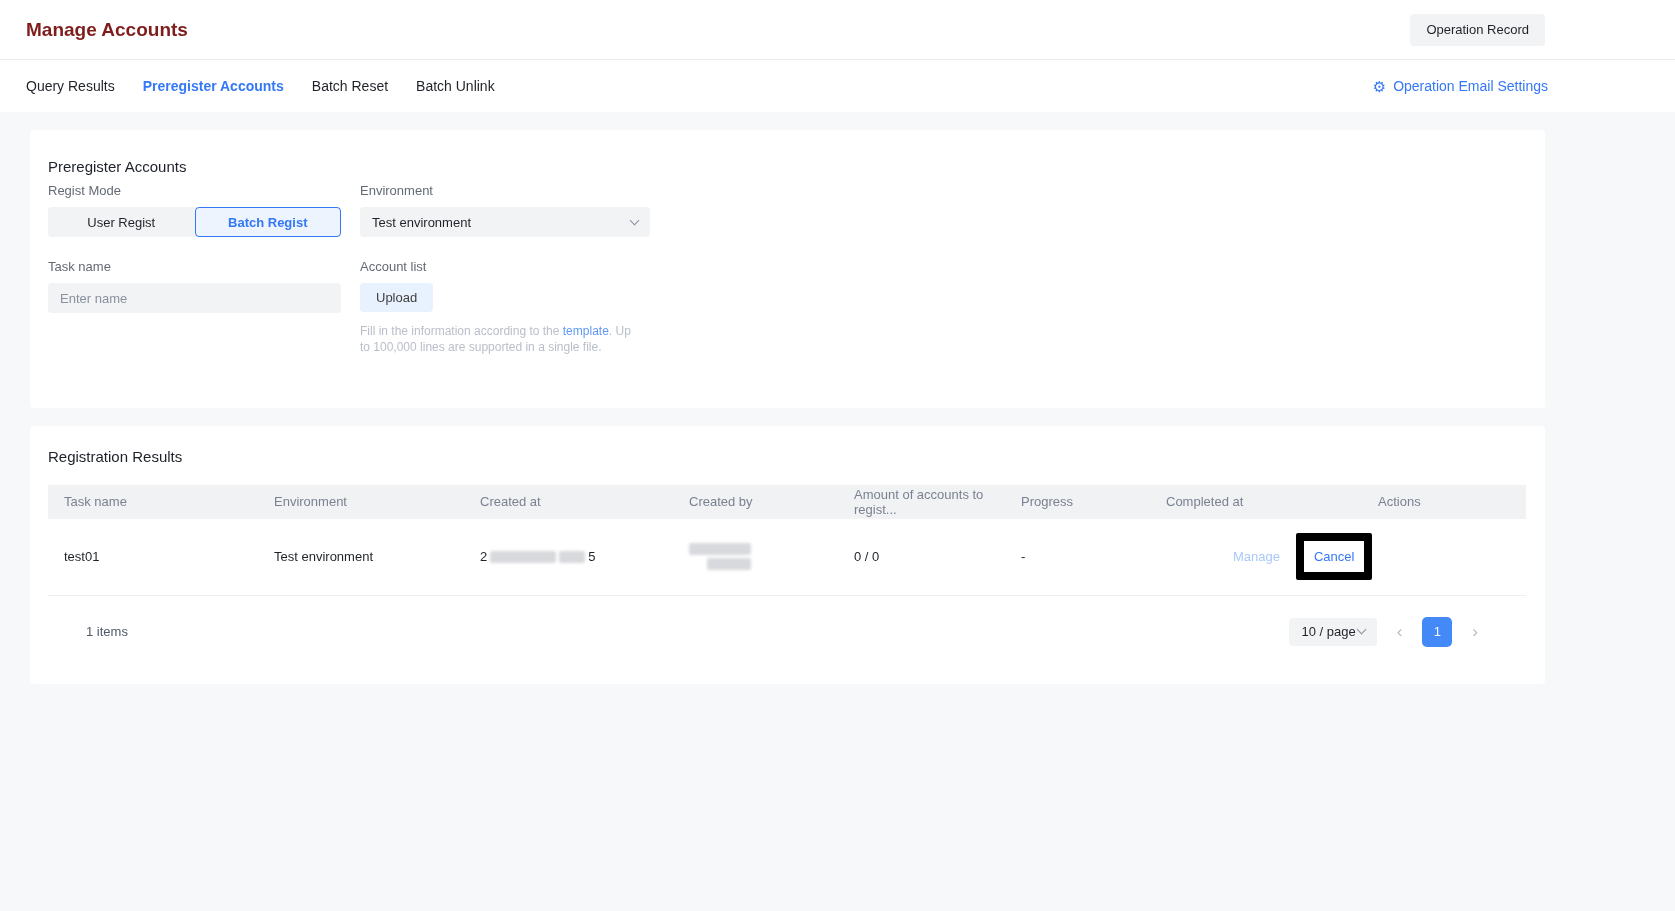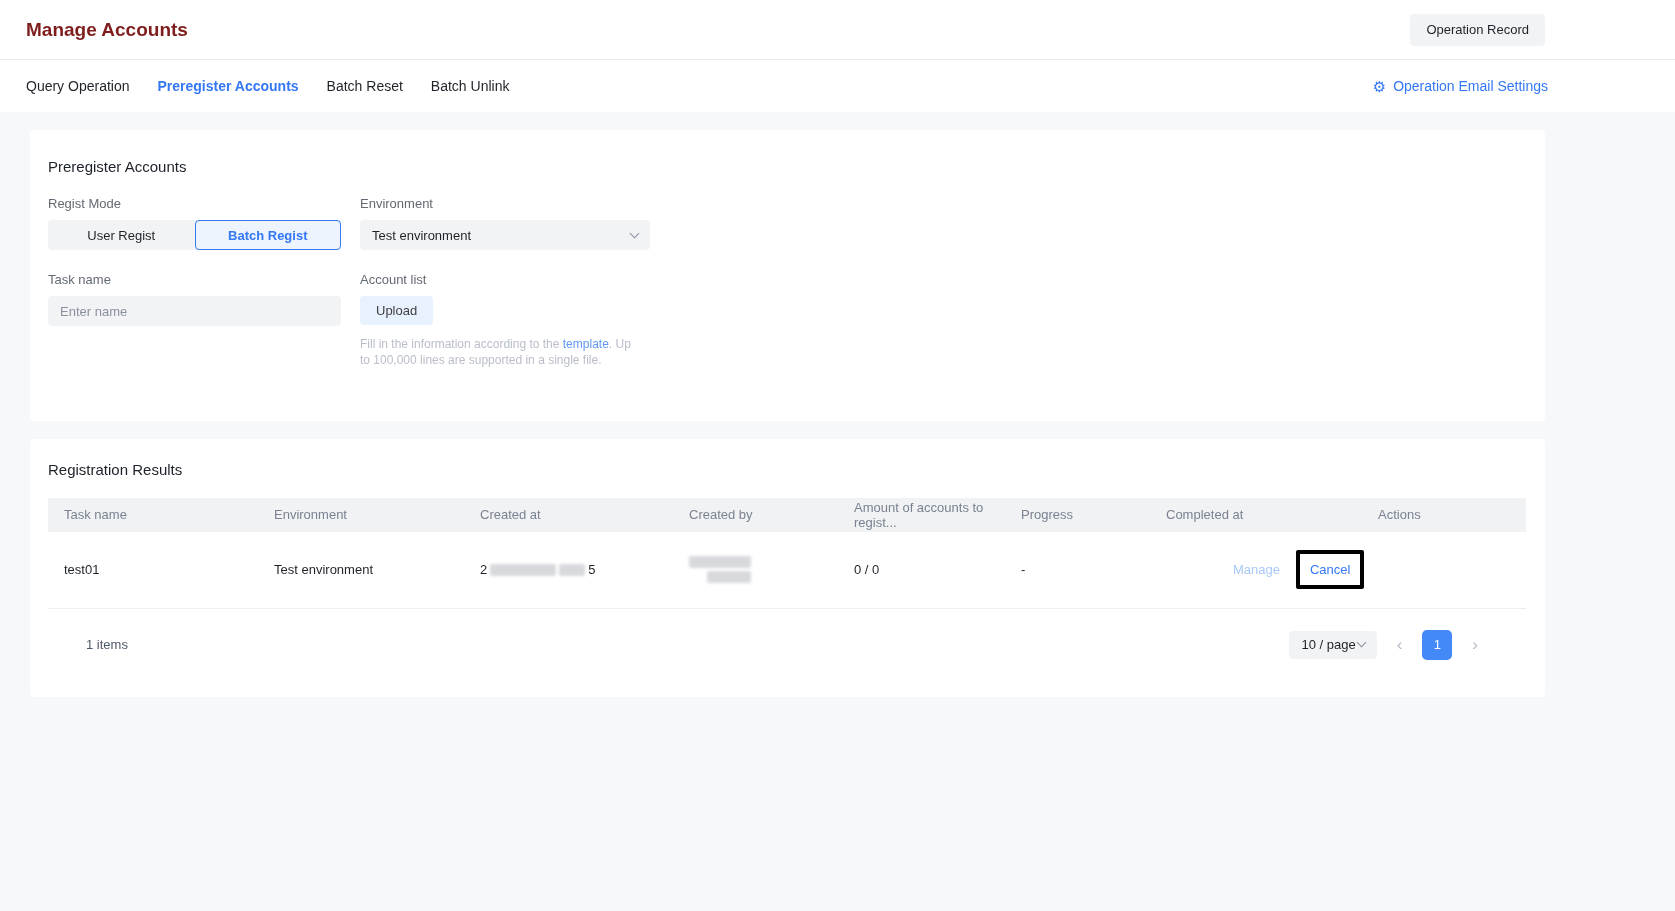--- a/index.html
+++ b/index.html
@@ -32,21 +32,21 @@
   .gear { font-size:15px; line-height:1; }
 
   
   .content { flex:1 1 auto; background:#f7f8fa; padding:18px 130px 0 30px; overflow:hidden; }
   .card { background:#fff; border-radius:4px; width:1515px; }
   .card-form { padding:28px 18px 30px 18px; margin-bottom:18px; }
   .card-results { padding:22px 18px 16px 18px; }
   .section-title { font-size:15px; color:#1d2129; }
 
   
-  .form-grid { margin-top:21px; display:flex; gap:19px; }
+  .form-grid { margin-top:8px; display:flex; gap:19px; }
   .form-col-left { width:293px; }
   .form-col-right { width:330px; }
   .field-label { font-size:13px; color:#646a73; margin-bottom:9px; }
   .field-block { margin-bottom:22px; }
 
   .segmented { display:flex; width:293px; height:30px; background:#f2f3f5; border-radius:4px; }
   .segment { flex:1; display:flex; align-items:center; justify-content:center; font-size:13px;
              color:#1f2329; border-radius:4px; cursor:pointer; border:1px solid transparent; }
   .segment.active { background:#edf4fe; border:1px solid #3478f6; color:#3478f6; font-weight:bold; }
 
@@ -76,21 +76,21 @@
   .c5{width:167px}.c6{width:145px}.c7{width:212px}.c8{width:164px}
   .cell-progress { text-align:center; line-height:1.3; }
   .redact-bar { display:inline-block; height:12px; background:#d7d9dc; border-radius:2px;
                 filter:blur(1.5px); vertical-align:middle; }
   .created-at-wrap { display:flex; align-items:center; gap:3px; }
   .created-by-wrap { display:flex; flex-direction:column; gap:3px; }
   .created-by-wrap .line2 { margin-left:18px; }
   .actions-wrap { display:flex; align-items:center; gap:16px; }
   .link-disabled { color:#a9c9f9; cursor:default; }
   .link-blue { color:#3478f6; cursor:pointer; }
-  .highlight-box { border:4px solid #000000; border-radius:2px; padding:8px 10px; display:inline-block; }
+  .highlight-box { border:8px solid #000000; border-radius:2px; padding:8px 10px; display:inline-block; }
 
   
   .pagination { height:72px; display:flex; align-items:center; justify-content:space-between;
                 padding:0 45px 0 38px; }
   .total-text { color:#4e5969; }
   .pg-controls { display:flex; align-items:center; gap:16px; }
   .page-size { height:28px; background:#f2f3f5; border-radius:4px; display:flex; align-items:center;
                gap:2px; padding:0 12px; cursor:pointer; }
   .pg-arrow { color:#b3b9c2; font-size:17px; cursor:pointer; padding:0 4px; user-select:none; }
   .pg-current { width:30px; height:30px; background:#4389f7; color:#fff; border-radius:5px;
@@ -101,21 +101,21 @@
 
 <div class="app">
 
   <header class="page-header">
     <div class="page-title">Manage Accounts</div>
     <button class="btn btn-gray">Operation Record</button>
   </header>
 
   <nav class="tab-bar">
     <div class="tabs">
-      <div class="tab">Query Operation</div>
+      <div class="tab">Query Results</div>
       <div class="tab active">Preregister Accounts</div>
       <div class="tab">Batch Reset</div>
       <div class="tab">Batch Unlink</div>
     </div>
     <div class="settings-link">
       <span class="gear">⚙</span>
       <span>Operation Email Settings</span>
     </div>
   </nav>
 

